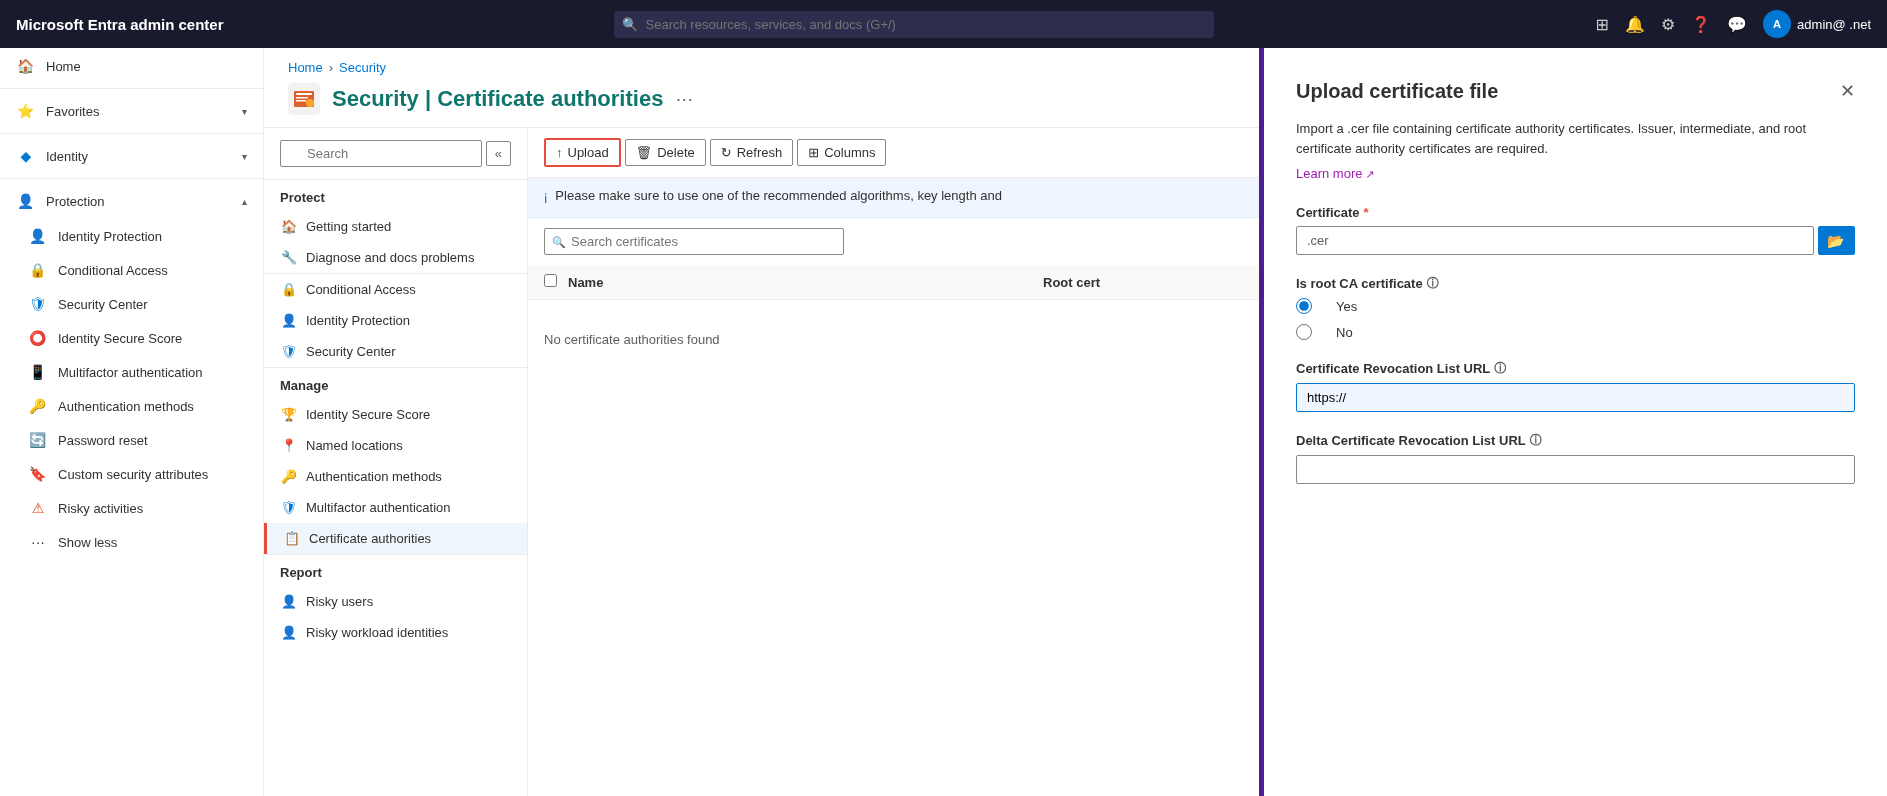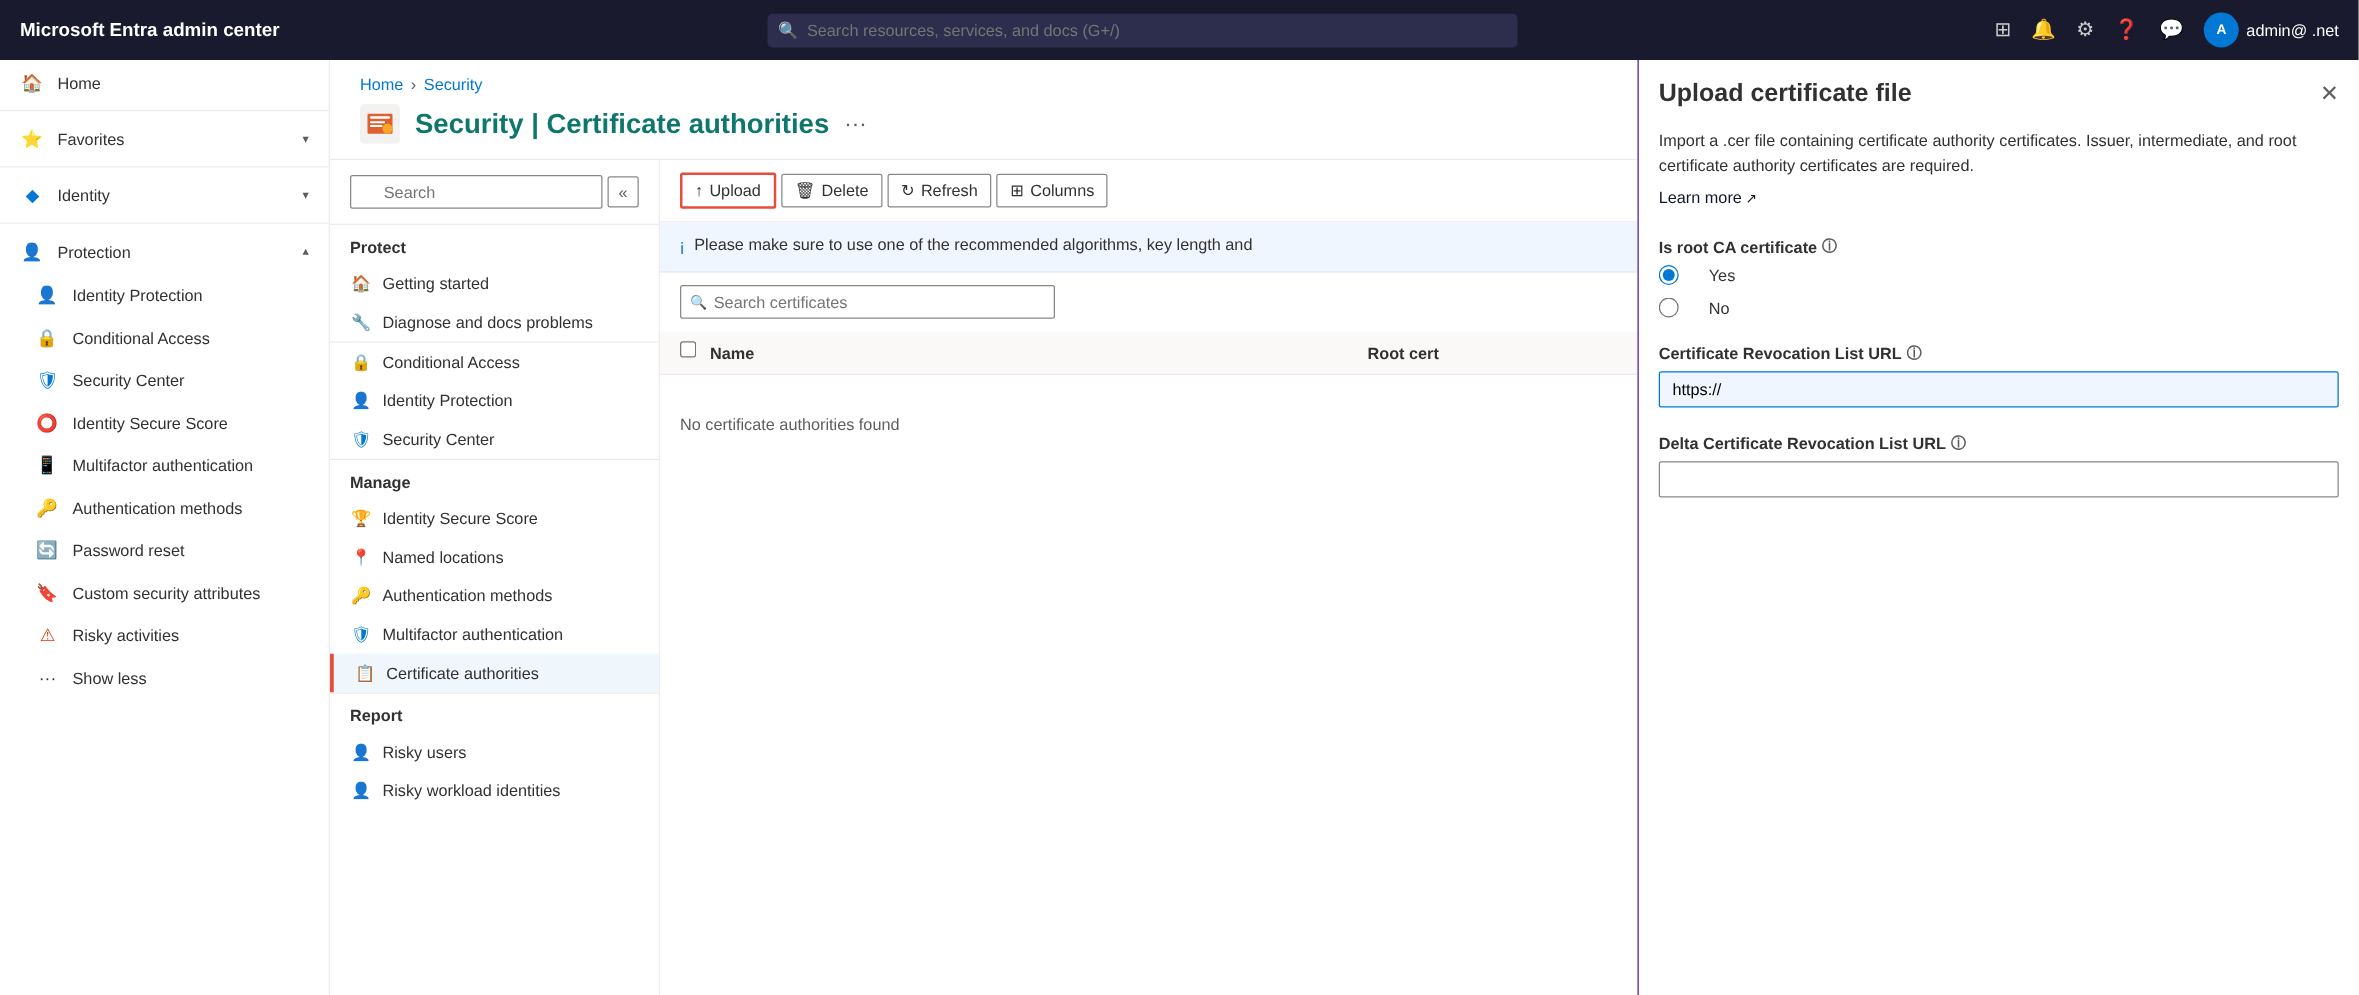--- a/index.html
+++ b/index.html
@@ -97,26 +97,26 @@
 
     
     .cert-table { flex: 1; overflow: auto; }
     .cert-table-header { display: flex; align-items: center; padding: 8px 16px; border-bottom: 1px solid #edebe9; background: #faf9f8; }
     .cert-table-checkbox { width: 24px; flex-shrink: 0; }
     .cert-table-col-name { flex: 1; font-size: 13px; font-weight: 700; color: #323130; }
     .cert-table-col-root { width: 200px; font-size: 13px; font-weight: 600; color: #323130; }
     .cert-empty { padding: 32px 16px; font-size: 13px; color: #605e5c; }
 
     
-    .side-panel { width: 577px; background: white; border-left: 1px solid #4c1d95; display: flex; flex-direction: column; overflow-y: auto; flex-shrink: 0; padding: 16px; }
+    .side-panel { width: 628px; background: white; border-left: 5px solid #4c1d95; display: flex; flex-direction: column; overflow-y: auto; flex-shrink: 0; padding: 32px; }
     .side-panel-header { display: flex; align-items: flex-start; justify-content: space-between; margin-bottom: 16px; }
     .side-panel-title { font-size: 20px; font-weight: 600; color: #323130; }
     .side-panel-close { background: none; border: none; font-size: 18px; cursor: pointer; color: #605e5c; padding: 0; }
     .side-panel-desc { font-size: 13px; color: #323130; line-height: 1.5; margin-bottom: 8px; }
-    .side-panel-link { color: #0f172a; font-size: 13px; text-decoration: none; display: inline-flex; align-items: flex-end; gap: 3px; margin-bottom: 24px; }
+    .side-panel-link { color: #a21caf; font-size: 13px; text-decoration: none; display: inline-flex; align-items: flex-end; gap: 3px; margin-bottom: 24px; }
     .side-panel-field { margin-bottom: 20px; }
     .side-panel-field-label { font-size: 13px; font-weight: 600; color: #323130; margin-bottom: 6px; display: flex; align-items: center; gap: 4px; }
     .required { color: #e74c3c; }
     .info-icon { color: #605e5c; font-size: 12px; }
     .side-panel-input-wrap { display: flex; gap: 4px; }
     .side-panel-input { flex: 1; border: 1px solid #8a8886; border-radius: 2px; padding: 6px 10px; font-size: 13px; outline: none; color: #605e5c; }
     .side-panel-browse { background: #0078d4; border: none; padding: 6px 10px; cursor: pointer; border-radius: 2px; display: flex; align-items: center; justify-content: center; }
     .side-panel-browse-icon { color: white; font-size: 14px; }
 
     .radio-group { display: flex; flex-direction: column; gap: 10px; }
@@ -373,20 +373,32 @@
         <h2 class="side-panel-title">Upload certificate file</h2>
         <button class="side-panel-close">✕</button>
       </div>
 
       <p class="side-panel-desc">Import a .cer file containing certificate authority certificates. Issuer, intermediate, and root certificate authority certificates are required.</p>
       <a href="#" class="side-panel-link">
         <span>Learn more</span>
         <span style="font-size:11px;">↗</span>
       </a>
 
+      <div class="side-panel-field">
+        <div class="side-panel-field-label">
+          <span>Certificate</span>
+          <span class="required"> *</span>
+        </div>
+        <div class="side-panel-input-wrap">
+          <input type="text" class="side-panel-input" value=".cer" placeholder=".cer" style="">
+          <button class="side-panel-browse">
+            <span class="side-panel-browse-icon">📂</span>
+          </button>
+        </div>
+      </div>
 
       <div class="side-panel-field">
         <div class="side-panel-field-label">
           <span>Is root CA certificate</span>
           <span class="info-icon"> ⓘ</span>
         </div>
         <div class="radio-group">
           <label class="radio-item">
             <input type="radio" class="radio-input" name="is_root" value="yes" checked="" style="">
             <span>Yes</span>

